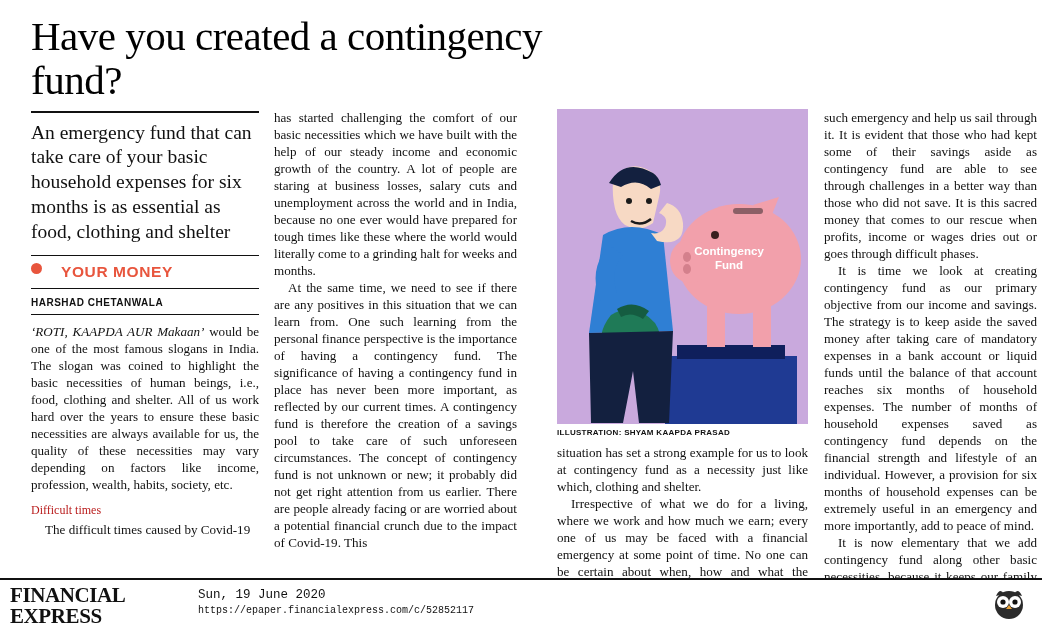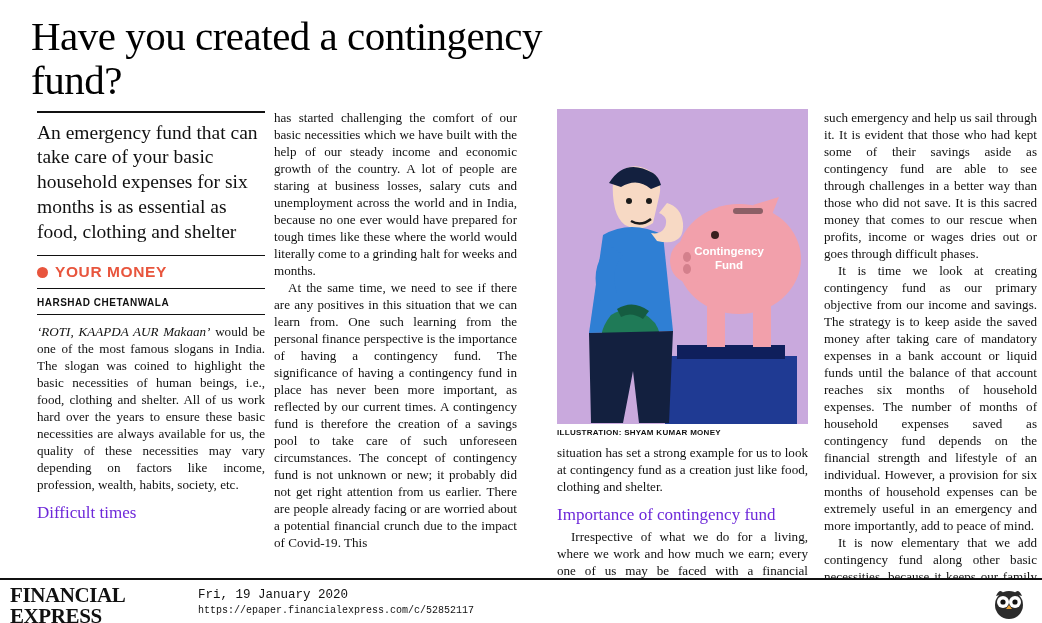--- a/index.html
+++ b/index.html
@@ -45,42 +45,41 @@
 
   .cols {
     position: relative;
     width: 1006px;
     height: 520px;
   }
 
   
   .col1 {
     position: absolute;
-    left: 6px; top: 0;
+    left: 0; top: 0;
     width: 228px;
   }
   .rule-top {
     border-top: 2px solid #111;
     margin: 2px 0 8px 0;
     width: 228px;
   }
   .standfirst {
     font-size: 19.5px;
     line-height: 1.28;
     margin: 0 0 10px 0;
     color: #111;
   }
   .rule-thin {
     border-top: 1px solid #111;
     margin: 8px 0 7px 0;
   }
   .kicker {
     display: flex;
-    align-items: center;
-    gap: 7px;
+    gap: 19px;
     margin: 0 0 7px 0;
   }
   .kicker-dot {
     width: 11px; height: 11px;
     border-radius: 50%;
     background: #e8553d;
     display: inline-block;
   }
   .kicker-text {
     font-family: "Liberation Sans", sans-serif;
@@ -104,24 +103,24 @@
   .body-text {
     font-size: 13.1px;
     line-height: 1.30;
     text-align: justify;
     color: #111;
     margin: 0;
   }
   .body-text p { margin: 0; }
   .body-text p.indent { text-indent: 14px; }
   .subhead {
-    font-size: 17px;
+    font-size: 12px;
     line-height: 1.2;
     margin: 10px 0 3px 0;
-    color: #6d28d9;
+    color: #b91c1c;
   }
 
   
   .col2 {
     position: absolute;
     left: 243px; top: 0;
     width: 243px;
   }
 
   
@@ -213,20 +212,21 @@
         <div class="kicker">
           <span class="kicker-dot"></span>
           <span class="kicker-text">YOUR MONEY</span>
         </div>
         <div class="rule-thin2"></div>
         <div class="byline">HARSHAD CHETANWALA</div>
         <div class="rule-thin2"></div>
         <div class="body-text">
           <p><i>‘ROTI, KAAPDA AUR Makaan’</i><span> would be one of the most famous slogans in India. The slogan was coined to highlight the basic necessities of human beings, i.e., food, clothing and shelter. All of us work hard over the years to ensure these basic necessities are always available for us, the quality of these necessities may vary depending on factors like income, profession, wealth, habits, society, etc.</span></p>
           <div class="subhead">Difficult times</div>
+          <p class="indent">The difficult times caused by Covid-19</p>
         </div>
       </div>
 
       <div class="col2">
         <div class="body-text">
           <p>has started challenging the comfort of our basic necessities which we have built with the help of our steady income and economic growth of the country. A lot of people are staring at business losses, salary cuts and unemployment across the world and in India, because no one ever would have prepared for tough times like these where the world would literally come to a grinding halt for weeks and months.</p>
           <p class="indent">At the same time, we need to see if there are any positives in this situation that we can learn from. One such learning from the personal finance perspective is the importance of having a contingency fund. The significance of having a contingency fund in place has never been more important, as reflected by our current times. A contingency fund is therefore the creation of a savings pool to take care of such unforeseen circumstances. The concept of contingency fund is not unknown or new; it probably did not get right attention from us earlier. There are people already facing or are worried about a potential financial crunch due to the impact of Covid-19. This</p>
         </div>
       </div>
 
@@ -267,24 +267,23 @@
             <path d="M100 132 q28 6 26 -18 q-2 -16 -16 -20 l-8 10 q10 4 6 14 q-4 8 -14 6 z" fill="#f7d9c4"></path>
 
             <path d="M52 136 q-22 26 -8 56 l16 -8 q-8 -22 6 -38 z" fill="#2f7fd4"></path>
 
             <path d="M54 206 q24 -14 44 8 q14 22 -8 36 q-26 14 -42 -6 q-10 -18 6 -38 z" fill="#1f7a57"></path>
             <path d="M60 200 q16 -10 32 2 l-6 8 q-12 -8 -22 -2 z" fill="#155c41"></path>
 
             <path d="M32 224 l84 -2 l-4 92 l-30 0 l-6 -52 l-10 52 l-32 0 z" fill="#13203f"></path>
           </svg>
         </div>
-        <div class="illus-caption">ILLUSTRATION: SHYAM KUMAR MONEY</div>
+        <div class="illus-caption">ILLUSTRATION: SHYAM KAAPDA PRASAD</div>
         <div class="body-text">
-          <p>situation has set a strong example for us to look at contingency fund as a creation just like food, clothing and shelter.</p>
-          <div class="subhead">Importance of contingency fund</div>
+          <p>situation has set a strong example for us to look at contingency fund as a necessity just like which, clothing and shelter.</p>
           <p class="indent">Irrespective of what we do for a living, where we work and how much we earn; every one of us may be faced with a financial emergency at some point of time. No one can be certain about when, how and what the impact of that emergency would be but having an appropriate contingency fund in place will reduce the impact of</p>
         </div>
       </div>
 
       <div class="col4">
         <div class="body-text">
           <p>such emergency and help us sail through it. It is evident that those who had kept some of their savings aside as contingency fund are able to see through challenges in a better way than those who did not save. It is this sacred money that comes to our rescue when profits, income or wages dries out or goes through difficult phases.</p>
           <p class="indent">It is time we look at creating contingency fund as our primary objective from our income and savings. The strategy is to keep aside the saved money after taking care of mandatory expenses in a bank account or liquid funds until the balance of that account reaches six months of household expenses. The number of months of household expenses saved as contingency fund depends on the financial strength and lifestyle of an individual. However, a provision for six months of household expenses can be extremely useful in an emergency and more importantly, add to peace of mind.</p>
           <p class="indent"><span>It is now elementary that we add contingency fund along other basic necessities, because it keeps our family reasonably secured during a crisis and also empowers us to combat Covid-19-like situations without disrupting our </span></p>
         </div>
@@ -293,21 +292,21 @@
 
     </div>
   </div>
 
   <div class="footer">
     <div class="brand">
       <div class="brand-main">FINANCIAL EXPRESS</div>
 
     </div>
     <div class="footer-meta">
-      <div>Fri, 19 January 2020</div>
+      <div>Sun, 19 June 2020</div>
       <div class="footer-url">https://epaper.financialexpress.com/c/52852117</div>
     </div>
     <div class="owl">
       <svg width="38" height="38" viewBox="0 0 38 38">
         <ellipse cx="19" cy="22" rx="14" ry="14" fill="#2b2b2b"></ellipse>
         <path d="M6 13 q4 -9 8 -2 z" fill="#2b2b2b"></path>
         <path d="M32 13 q-4 -9 -8 -2 z" fill="#2b2b2b"></path>
         <circle cx="13" cy="19" r="6" fill="#ffffff"></circle>
         <circle cx="25" cy="19" r="6" fill="#ffffff"></circle>
         <circle cx="13" cy="19" r="2.6" fill="#111"></circle>

